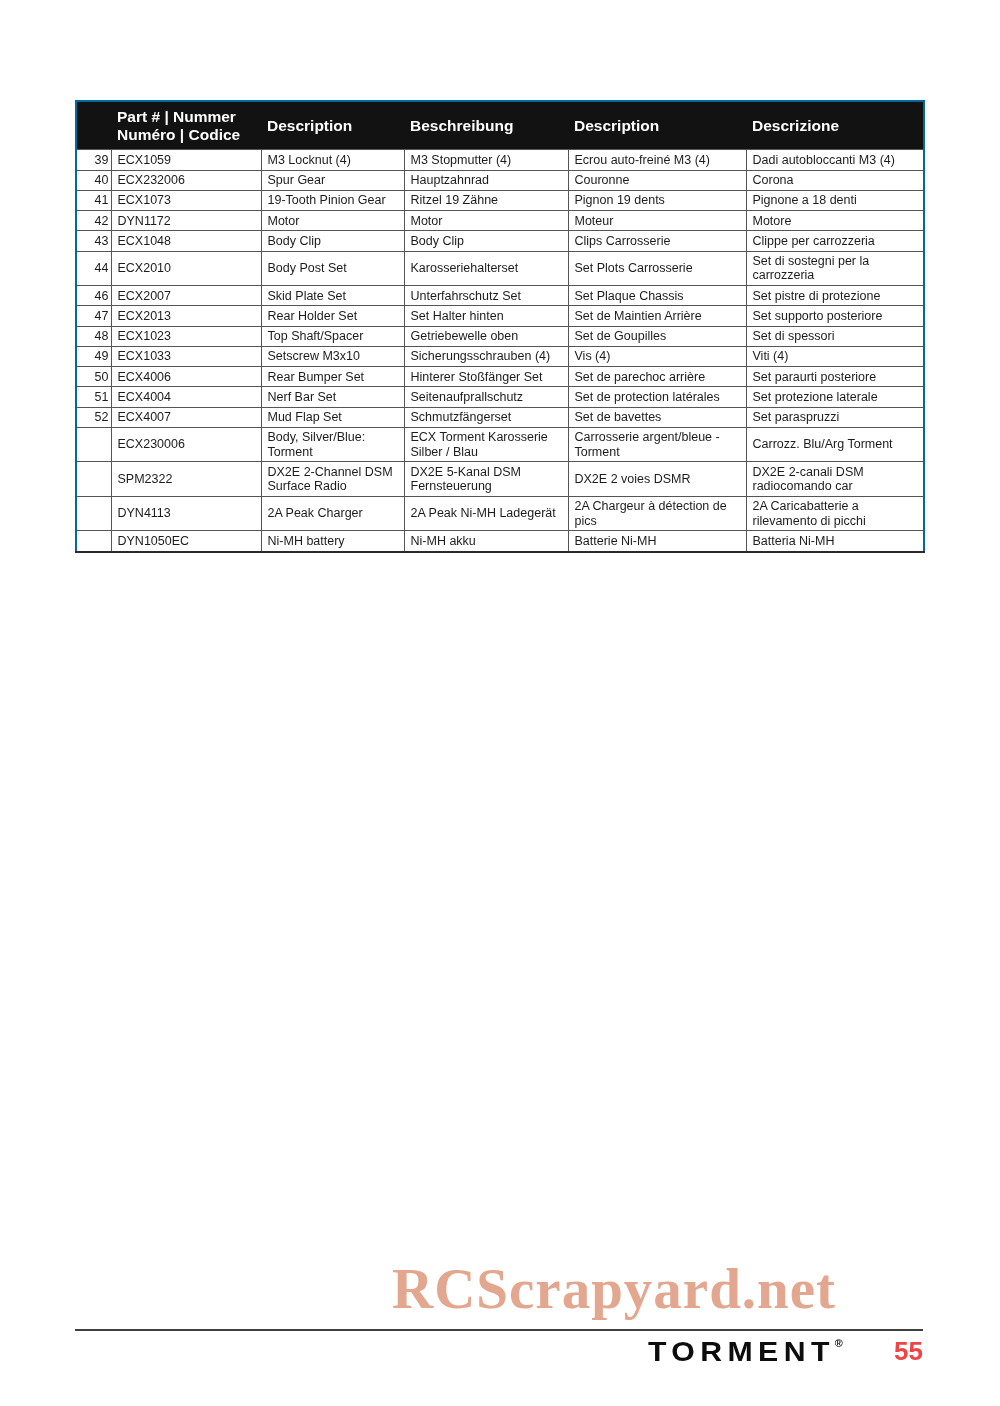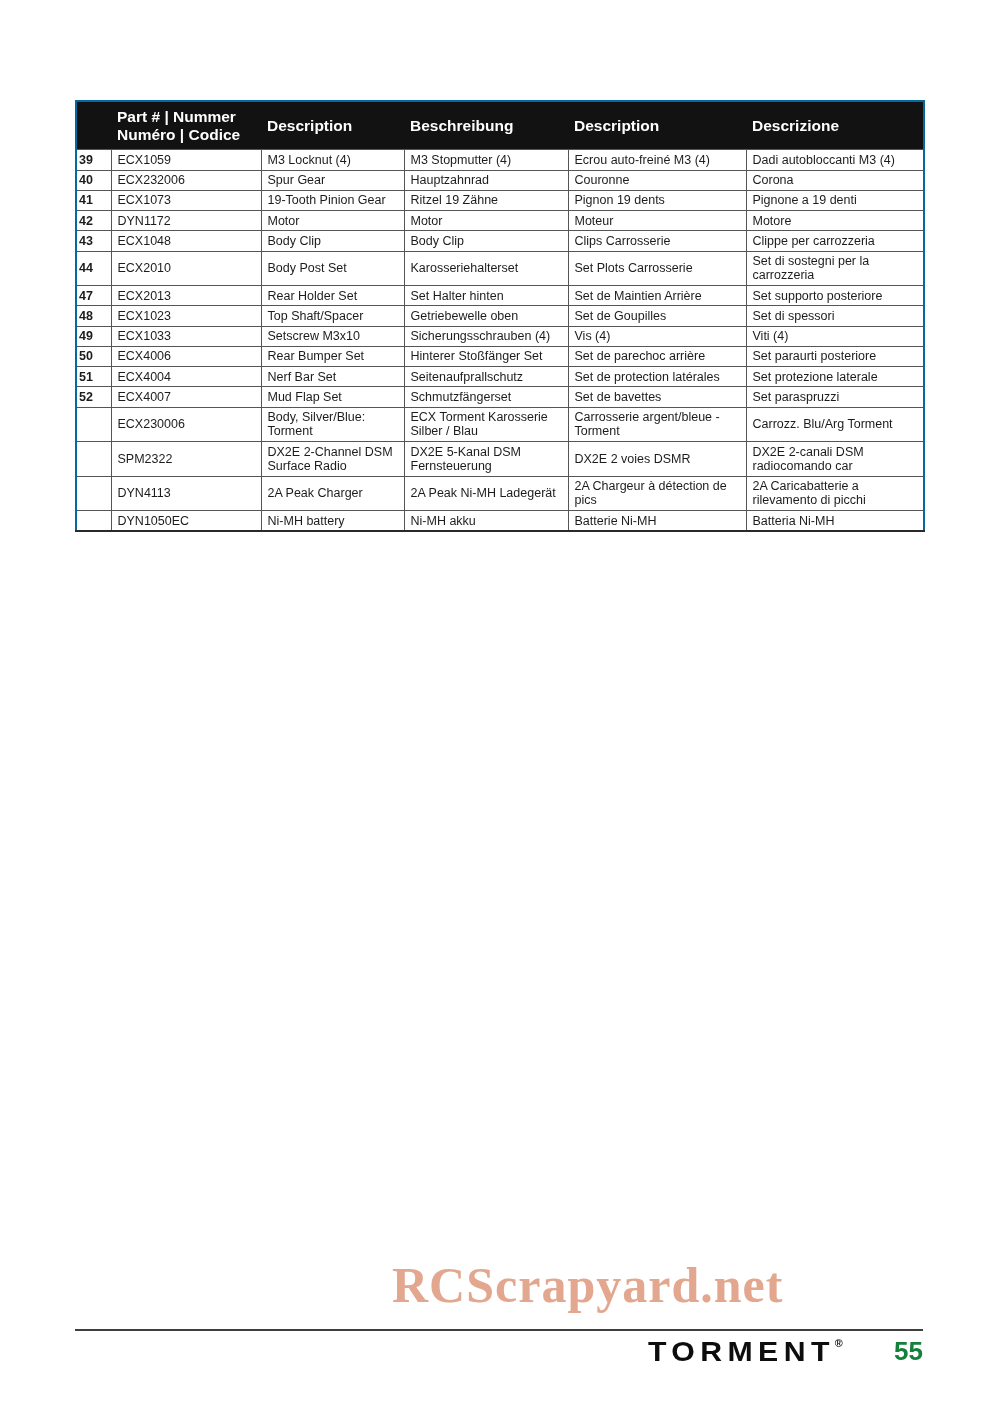--- a/index.html
+++ b/index.html
@@ -49,29 +49,29 @@
   }
   .parts-table thead th .hline { white-space: nowrap; }
 
   .parts-table td {
     border: 1px solid var(--border, #555555);
     padding: 2.5px 6px;
     vertical-align: middle;
     word-wrap: break-word;
   }
   .parts-table tbody tr:last-child td { border-bottom: 2px solid #2a2a2a; }
-  .parts-table td.num { text-align: left; padding-left: 2px; padding-right: 2px; font-weight: bold; }
+  .parts-table td.num { text-align: right; padding-left: 2px; padding-right: 2px; }
 
   
   .watermark {
     position: absolute;
     left: 392px;
     top: 1258px;
     font-family: cursive;
-    font-size: 50px;
+    font-size: 57px;
     line-height: 1.1;
     letter-spacing: 1px;
     font-weight: bold;
     color: var(--watermark, #e2a78e);
     white-space: nowrap;
   }
   .footer-rule {
     position: absolute;
     left: 75px;
     top: 1329px;
@@ -95,21 +95,21 @@
     font-size: 10px;
     letter-spacing: 0;
     vertical-align: 14px;
   }
   .page-number {
     position: absolute;
     left: 894px;
     top: 1336px;
     font-size: 26px;
     font-weight: bold;
-    color: #15803d;
+    color: #ef4444;
   }
 </style>
 </head>
 <body style="--header-bg: #121212; --header-text: #ffffff; --border: #555555; --text: #1c1c1c; --watermark: #e2a78e; --rule: #3f3f3f;">
 
 <table class="parts-table">
   <colgroup>
     <col class="c-num">
       <col class="c-part">
       <col class="c-en">
@@ -148,21 +148,21 @@
     <td>Couronne</td>
     <td>Corona</td>
   </tr>
 
   <tr>
     <td class="num">41</td>
     <td>ECX1073</td>
     <td>19-Tooth Pinion Gear</td>
     <td>Ritzel 19 Zähne</td>
     <td>Pignon 19 dents</td>
-    <td>Pignone a 19 denti</td>
+    <td>Pignone a 18 denti</td>
   </tr>
 
   <tr>
     <td class="num">42</td>
     <td>DYN1172</td>
     <td>Motor</td>
     <td>Motor</td>
     <td>Moteur</td>
     <td>Motore</td>
   </tr>
@@ -179,20 +179,28 @@
   <tr>
     <td class="num">44</td>
     <td>ECX2010</td>
     <td>Body Post Set</td>
     <td>Karosseriehalterset</td>
     <td>Set Plots Carrosserie</td>
     <td>Set di sostegni per la carrozzeria</td>
   </tr>
 
 
+  <tr>
+    <td class="num">46</td>
+    <td>ECX2007</td>
+    <td>Skid Plate Set</td>
+    <td>Unterfahrschutz Set</td>
+    <td>Set Plaque Chassis</td>
+    <td>Set pistre di protezione</td>
+  </tr>
 
   <tr>
     <td class="num">47</td>
     <td>ECX2013</td>
     <td>Rear Holder Set</td>
     <td>Set Halter hinten</td>
     <td>Set de Maintien Arrière</td>
     <td>Set supporto posteriore</td>
   </tr>
 

